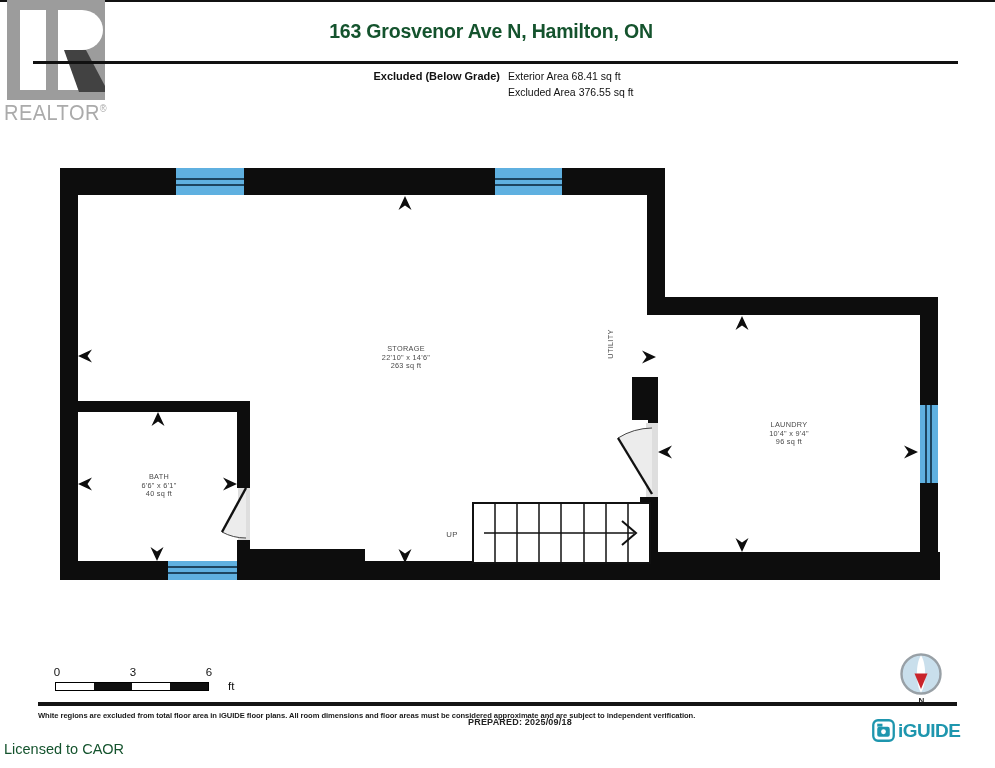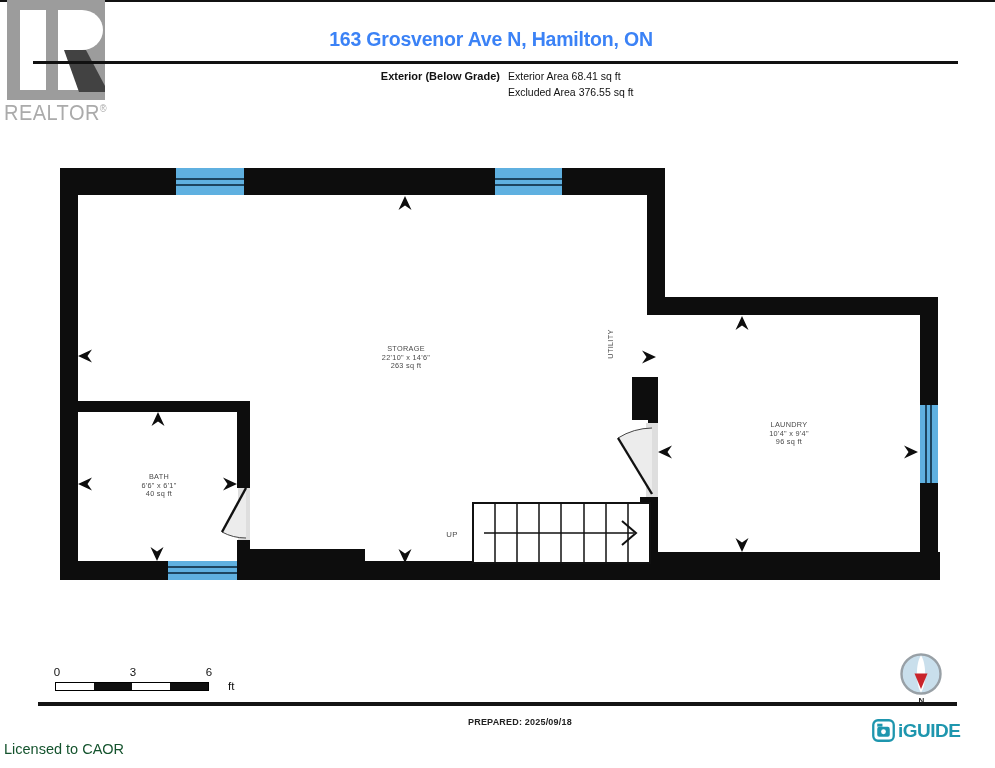--- a/index.html
+++ b/index.html
@@ -6,21 +6,21 @@
   html,body { width:995px; height:768px; background:#ffffff; font-family:"Liberation Sans","DejaVu Sans",sans-serif; overflow:hidden; }
   #page { position:relative; width:995px; height:768px; background:#fff; }
   .abs { position:absolute; }
 
   .top-border { left:0; top:0; width:995px; height:2px; background:#111; }
 
   
   .realtor-logo { left:7px; top:0; width:120px; }
   .realtor-word { position:absolute; left:-3px; top:101px; font-size:21.5px; color:#ababab; letter-spacing:.5px; transform:scaleX(.93); transform-origin:left; white-space:nowrap; }
   .realtor-word sup { font-size:10px; }
-  .title { left:0; top:28px; width:982px; text-align:center; font-size:19.5px; font-weight:bold; color:#3b82f6; letter-spacing:-.2px; }
+  .title { left:0; top:20px; width:982px; text-align:center; font-size:19.5px; font-weight:bold; color:#14532d; letter-spacing:-.2px; }
   .head-rule { left:33px; top:61px; width:925px; height:2.5px; background:#111; z-index:5; }
   .floor-label { left:250px; top:70px; width:250px; text-align:right; font-size:11px; font-weight:bold; color:#111; }
   .area-line1 { left:508px; top:70px; font-size:10.5px; color:#111; }
   .area-line2 { left:508px; top:86px; font-size:10.5px; color:#111; }
 
   
   #plan { position:absolute; left:0; top:0; width:995px; height:768px; }
   .rlabel { fill:#4a4a4a; font-family:"Liberation Sans","DejaVu Sans",sans-serif; font-size:7.3px; letter-spacing:.3px; }
   .uplabel { fill:#4a4a4a; font-family:"Liberation Sans","DejaVu Sans",sans-serif; font-size:7.8px; letter-spacing:.4px; }
 
@@ -164,21 +164,21 @@
       <rect x="13" y="10" width="26" height="80" fill="#ffffff"></rect>
       <rect x="51" y="10" width="24" height="80" fill="#ffffff"></rect>
       <path d="M75,10 A21,20 0 0 1 75,50 Z" fill="#ffffff"></path>
       <polygon points="57,50 79,50 98,86 98,92 72,92" fill="#424242"></polygon>
     </svg>
     <div class="realtor-word"><span>REALTOR</span><sup>®</sup></div>
   </div>
 
   <div class="abs title">163 Grosvenor Ave N, Hamilton, ON</div>
   <div class="abs head-rule"></div>
-  <div class="abs floor-label">Exterior (Below Grade)</div>
+  <div class="abs floor-label">Excluded (Below Grade)</div>
   <div class="abs area-line1">Exterior Area 68.41 sq ft</div>
   <div class="abs area-line2">Excluded Area 376.55 sq ft</div>
 
   <div class="abs tick" style="left:49px;">0</div>
   <div class="abs tick" style="left:125px;">3</div>
   <div class="abs tick" style="left:201px;">6</div>
   <div class="abs scalebar">
     <div class="seg-w"></div>
     <div class="seg-b"></div>
     <div class="seg-w"></div>
@@ -191,20 +191,21 @@
   <div class="abs compass">
     <svg width="44" height="44" viewBox="0 0 44 44">
       <circle cx="22" cy="22" r="19.5" fill="#c9dfec" stroke="#98a0a6" stroke-width="2.4"></circle>
       <path d="M22,3.5 C27.5,11 27.5,33 22,40.5 C16.5,33 16.5,11 22,3.5 Z" fill="#ffffff"></path>
       <polygon points="15.5,21.5 28.5,21.5 22,37" fill="#c9242b"></polygon>
     </svg>
     <div class="north">N</div>
   </div>
 
   <div class="abs foot-rule"></div>
+  <div class="abs disclaimer">White regions are excluded from total floor area in iGUIDE floor plans. All room dimensions and floor areas must be considered approximate and are subject to independent verification.</div>
   <div class="abs iguide">
     <svg width="23" height="23" viewBox="0 0 22 22">
       <rect x="1.2" y="1.2" width="19.6" height="19.6" rx="4.5" fill="none" stroke="#1e96ae" stroke-width="2.2"></rect>
       <rect x="5" y="4.5" width="5" height="2.8" fill="#1e96ae"></rect>
       <rect x="5" y="7.5" width="12" height="9.5" rx="2" fill="#1e96ae"></rect>
       <circle cx="11" cy="12.2" r="2.3" fill="#ffffff"></circle>
     </svg>
     <div class="iguide-text">iGUIDE</div>
   </div>
   <div class="abs license">Licensed to CAOR</div>

